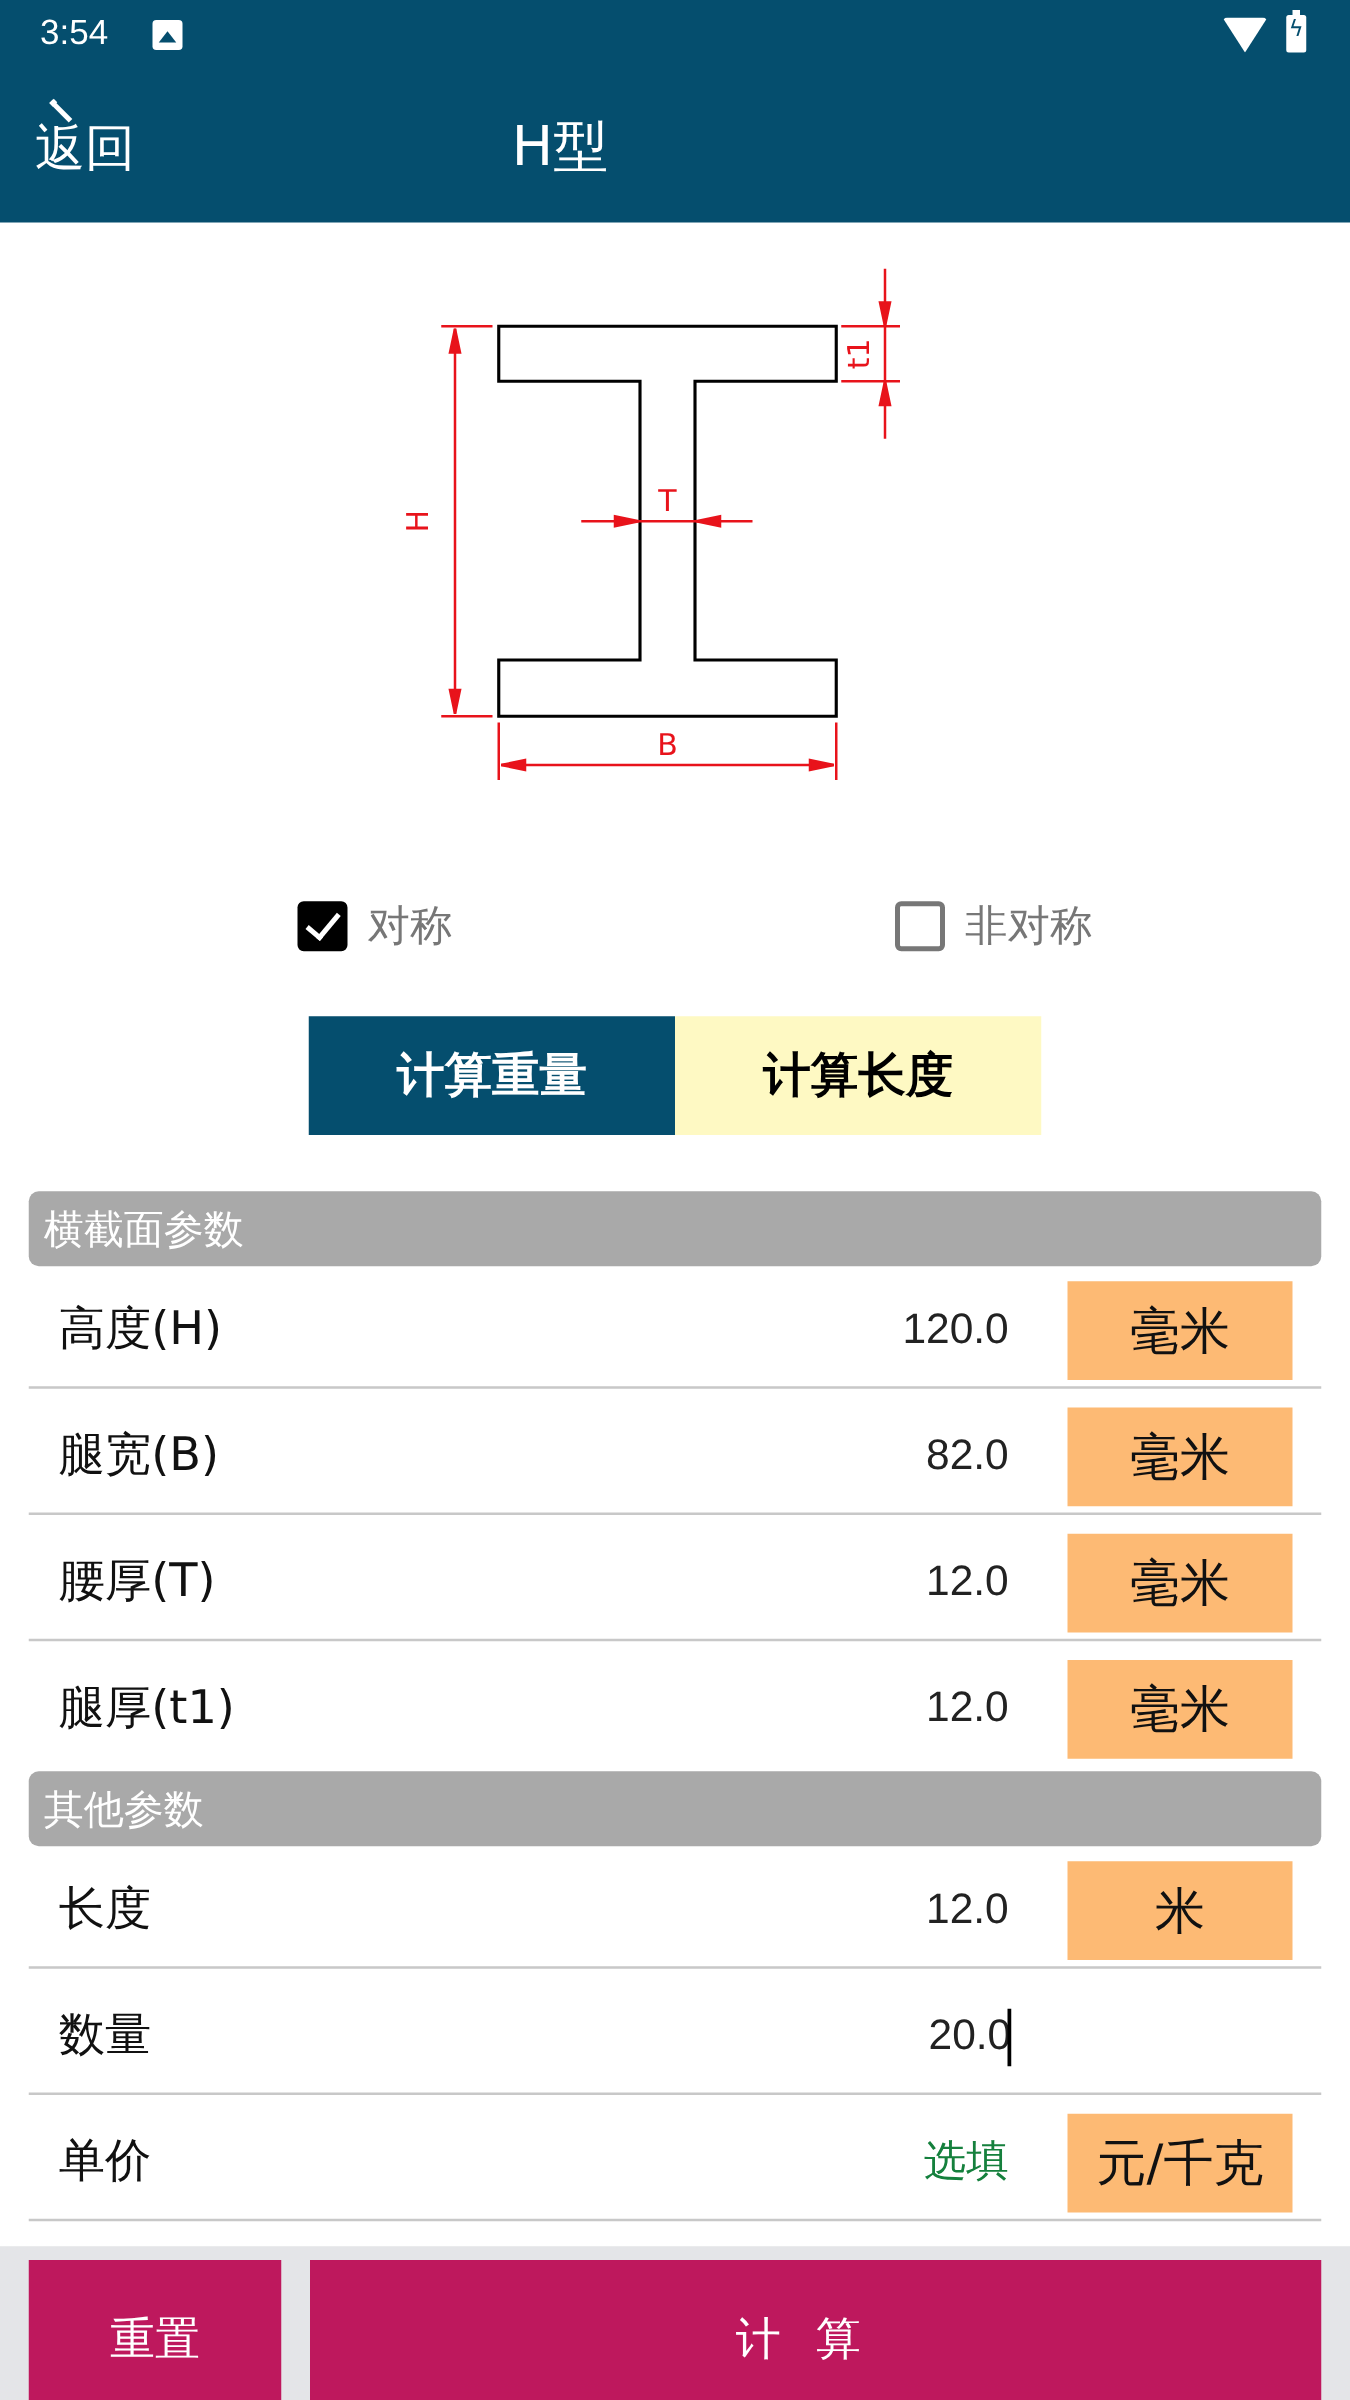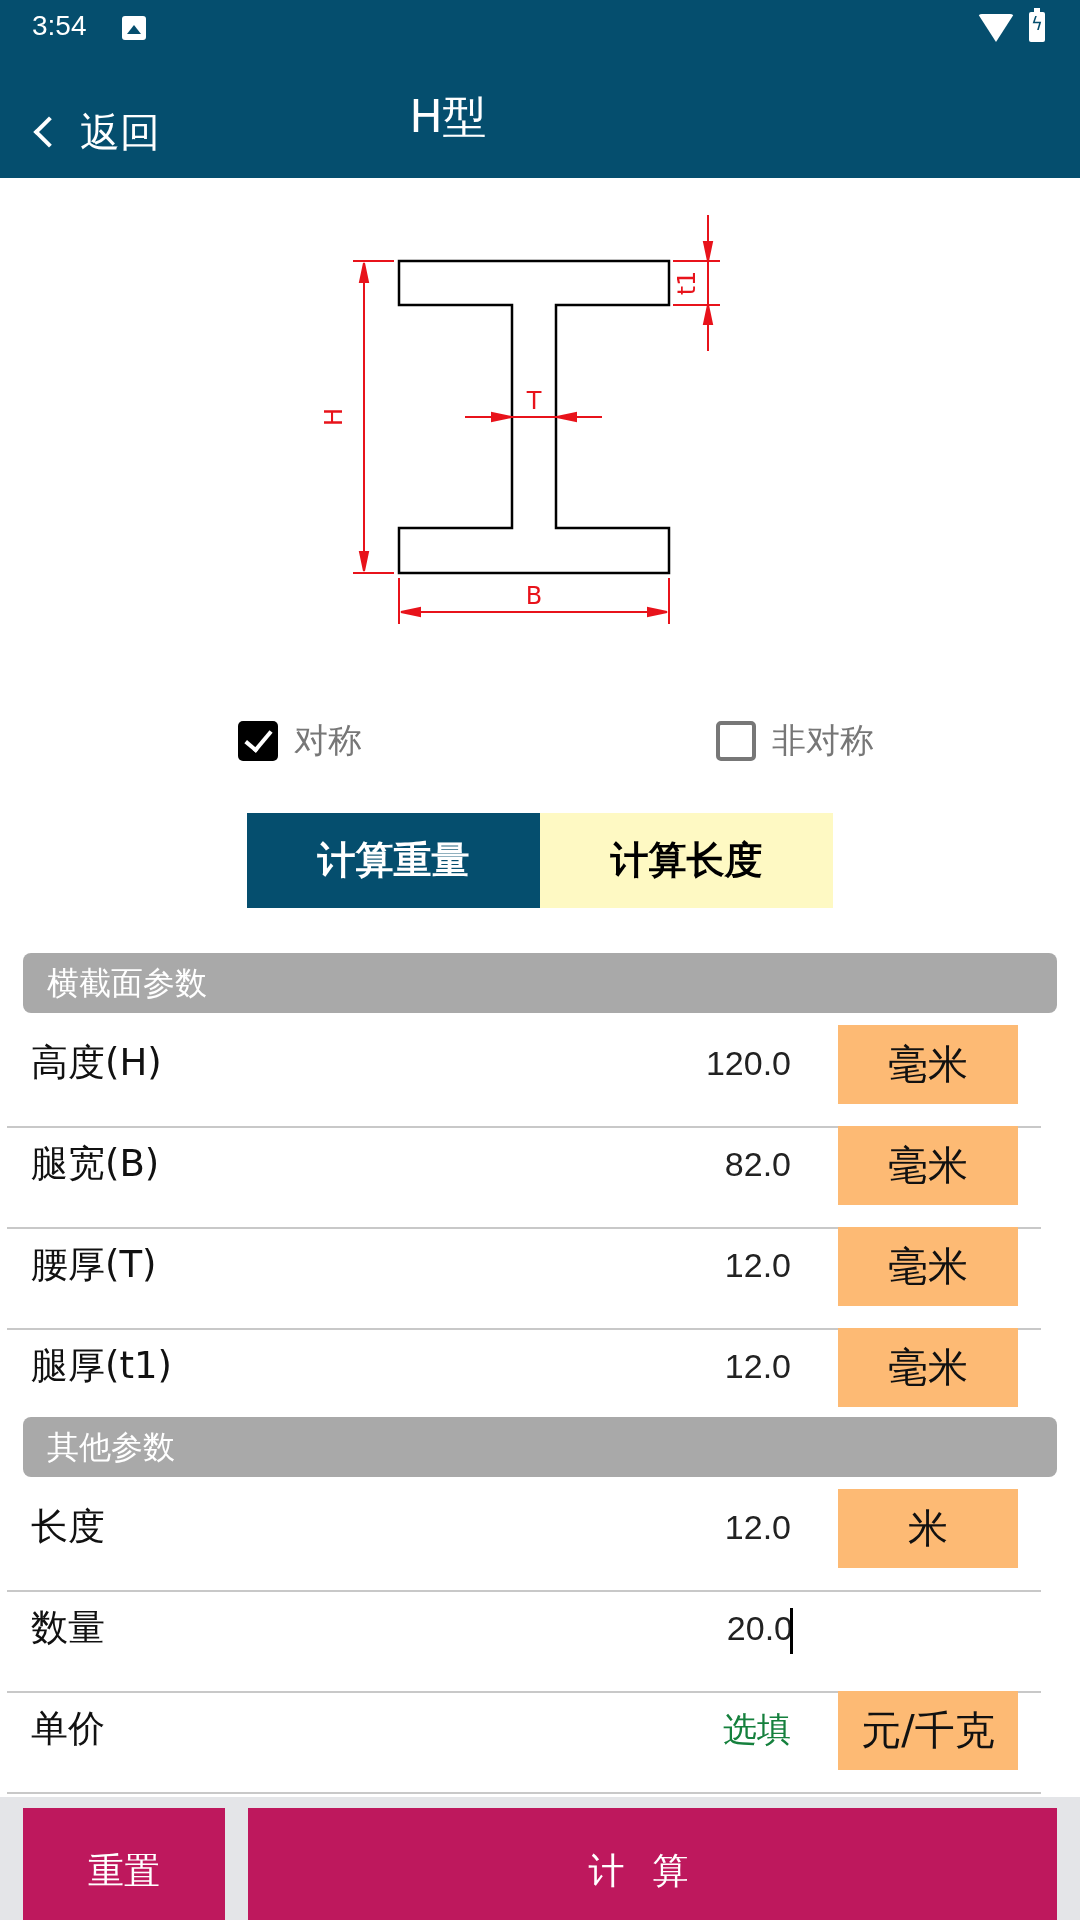--- a/index.html
+++ b/index.html
@@ -7,21 +7,21 @@
   .statusbar { position: absolute; left: 0; top: 0; width: 1080px; height: 56px; background: #054e6e; color: #fff; }
   .statusbar .time { position: absolute; left: 32px; top: 10px; font-size: 28px; font-family: "Liberation Sans", sans-serif; }
   .statusbar .img-icon { position: absolute; left: 122px; top: 16px; width: 24px; height: 24px; background: #fff; border-radius: 3px; }
   .statusbar .img-icon::after { content: ""; position: absolute; left: 5px; top: 9px; border-left: 7px solid transparent; border-right: 7px solid transparent; border-bottom: 9px solid #054e6e; }
   .statusbar .wifi-icon { position: absolute; left: 978px; top: 14px; width: 0; height: 0; border-left: 18px solid transparent; border-right: 18px solid transparent; border-top: 28px solid #fff; border-radius: 4px; }
   .statusbar .battery-icon { position: absolute; left: 1029px; top: 12px; width: 16px; height: 30px; background: #fff; border-radius: 2px; }
   .statusbar .battery-icon::before { content: ""; position: absolute; left: 5px; top: -4px; width: 6px; height: 4px; background: #fff; }
   .statusbar .battery-icon::after { content: "ϟ"; position: absolute; left: 2px; top: 3px; font-size: 18px; color: #054e6e; line-height: 1; }
 
   .navbar { position: absolute; left: 0; top: 56px; width: 1080px; height: 122px; background: #054e6e; color: #fff; }
-  .navbar .back { position: absolute; left: 28px; top: 46px; height: 60px; display: flex; align-items: center; cursor: pointer; }
+  .navbar .back { position: absolute; left: 28px; top: 30px; height: 60px; display: flex; align-items: flex-start; cursor: pointer; flex-direction: column; }
   .navbar .chev { width: 22px; height: 22px; border-left: 4px solid #fff; border-bottom: 4px solid #fff; transform: rotate(45deg); margin-left: 10px; margin-right: 20px; }
   .navbar .back-label { font-size: 40px; }
   .navbar .title { position: absolute; left: 0; width: 896px; top: 32px; text-align: center; font-size: 44px; }
 
   .diagram { position: absolute; left: 320px; top: 200px; width: 420px; height: 440px; }
 
   .checks { position: absolute; top: 718px; left: 0; width: 972px; height: 50px; }
   .check { position: absolute; display: flex; align-items: center; cursor: pointer; }
   .check.c1 { left: 238px; }
   .check.c2 { left: 716px; }
@@ -29,23 +29,23 @@
   .box.on { background: #000; }
   .box.on::after { content: ""; position: absolute; left: 13px; top: 4px; width: 11px; height: 22px; border-right: 4px solid #fff; border-bottom: 4px solid #fff; transform: rotate(40deg); }
   .box.off { border: 4px solid #777; }
   .check .lbl { margin-left: 16px; font-size: 34px; color: #777; }
 
   .tabs { position: absolute; left: 247px; top: 813px; width: 586px; height: 95px; display: flex; }
   .tab { flex: 1; display: flex; align-items: center; justify-content: center; font-size: 38px; font-weight: bold; cursor: pointer; }
   .tab.active { background: #054e6e; color: #fff; }
   .tab.inactive { background: #fef9c3; color: #000; }
 
-  .section-head { position: absolute; left: 23px; width: 1034px; height: 60px; background: #a9a9a9; border-radius: 8px; color: #fff; font-size: 32px; padding-left: 24px; line-height: 60px; }
+  .section-head { position: absolute; left: 23px; width: 1034px; height: 60px; background: #a9a9a9; border-radius: 8px; color: #fff; font-size: 32px; padding-left: 12px; line-height: 60px; }
 
-  .row { position: absolute; left: 7px; width: 1034px; height: 115px; border-bottom: 2px solid #c8c8c8; }
+  .row { position: absolute; left: 23px; width: 1034px; height: 98px; border-bottom: 2px solid #c8c8c8; }
   .row .label { position: absolute; left: 24px; top: 0; line-height: 100px; font-size: 37px; color: #111; }
   .row .value { position: absolute; right: 250px; top: 0; line-height: 100px; font-size: 34px; color: #222; text-align: right; width: 300px; background: transparent; border: none; font-family: "Liberation Sans", sans-serif; outline: none; }
   .row .value.placeholder { color: #15803d; font-family: "DejaVu Sans", sans-serif; }
   .row .caret { display: inline-block; width: 3px; height: 46px; background: #000; vertical-align: middle; margin-left: -3px; }
   .row .unit { position: absolute; left: 831px; top: 12px; width: 180px; height: 79px; background: #fdba74; color: #111; font-size: 40px; display: flex; align-items: center; justify-content: center; cursor: pointer; }
 
   .bottom-bar { position: absolute; left: 0; top: 1797px; width: 1080px; height: 123px; background: #e4e5e8; }
   .btn { position: absolute; top: 11px; height: 126px; background: #be185d; color: #fff; font-size: 36px; display: flex; align-items: center; justify-content: center; cursor: pointer; }
   .btn.reset { left: 23px; width: 202px; }
   .btn.calc { left: 248px; width: 809px; letter-spacing: 28px; }

